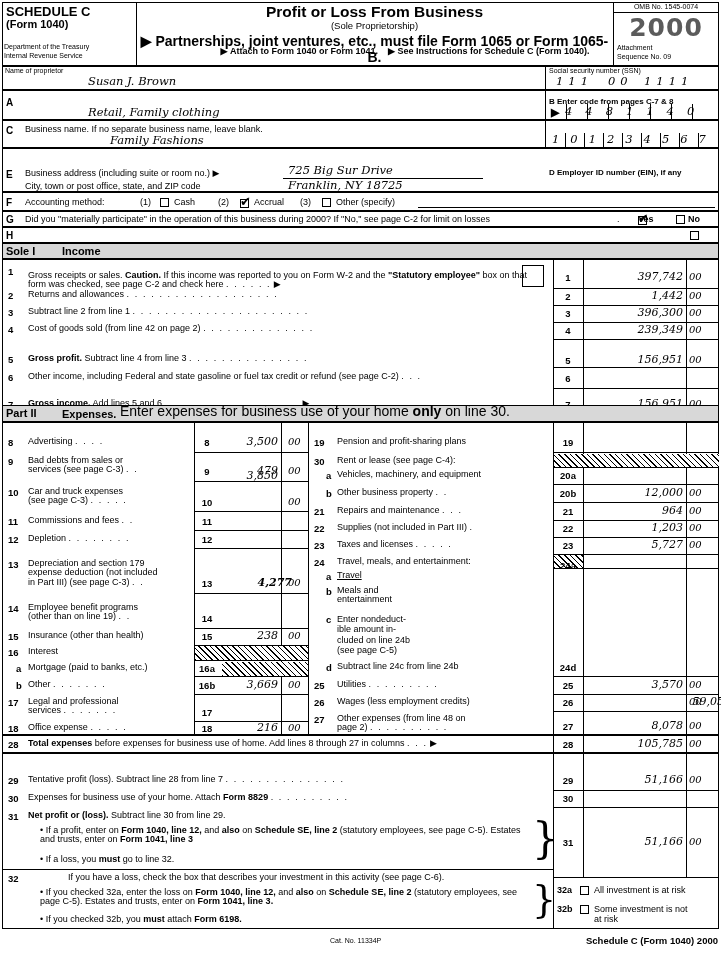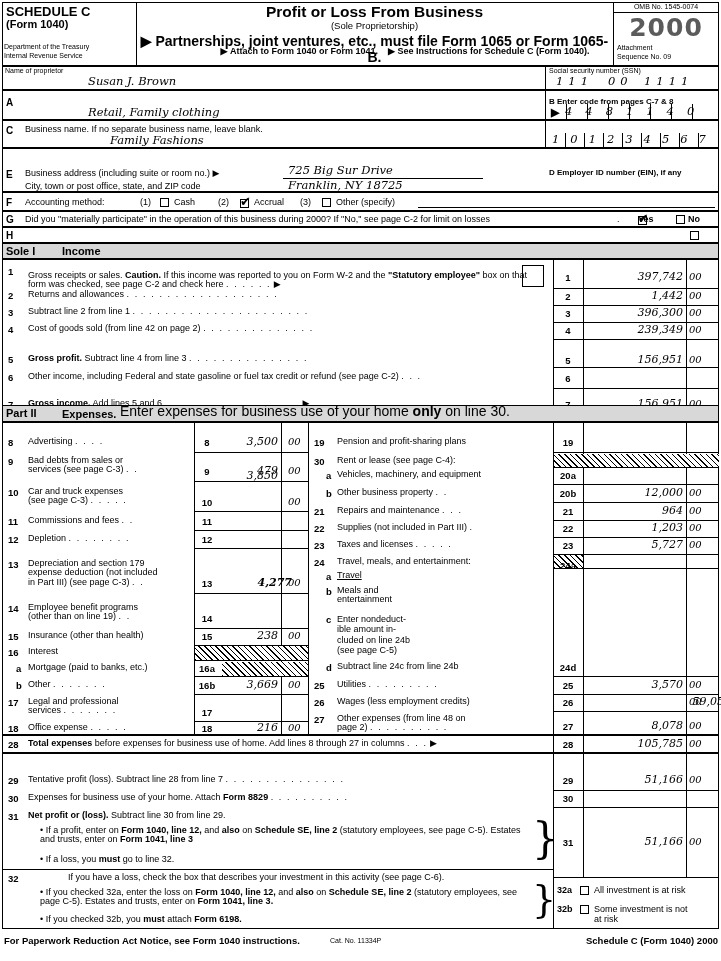--- a/index.html
+++ b/index.html
@@ -454,17 +454,16 @@
 
   <div class="abs bold lbl" style="left:557px;top:886px;">32a</div>
   <span class="abs chk" style="left:580px;top:886px;"></span>
   <div class="abs lbl" style="left:594px;top:886px;width:125px;">All investment is at risk</div>
 
   <div class="abs bold lbl" style="left:557px;top:905px;">32b</div>
   <span class="abs chk" style="left:580px;top:905px;"></span>
   <div class="abs lbl" style="left:594px;top:904px;width:125px;line-height:1.15;">Some investment is not<br>at risk</div>
 
   
-  <div class="abs bold" style="left:4px;top:935px;font-size:9.5px;">For Paperwork Reduction Act Notice, see Form 1040 instructions.</div>
   <div class="abs xs" style="left:330px;top:937px;">Cat. No. 11334P</div>
   <div class="abs bold" style="left:540px;top:935px;width:178px;text-align:right;font-size:9.5px;">Schedule C (Form 1040) 2000</div>
 
 </div>
 
 </body></html>

